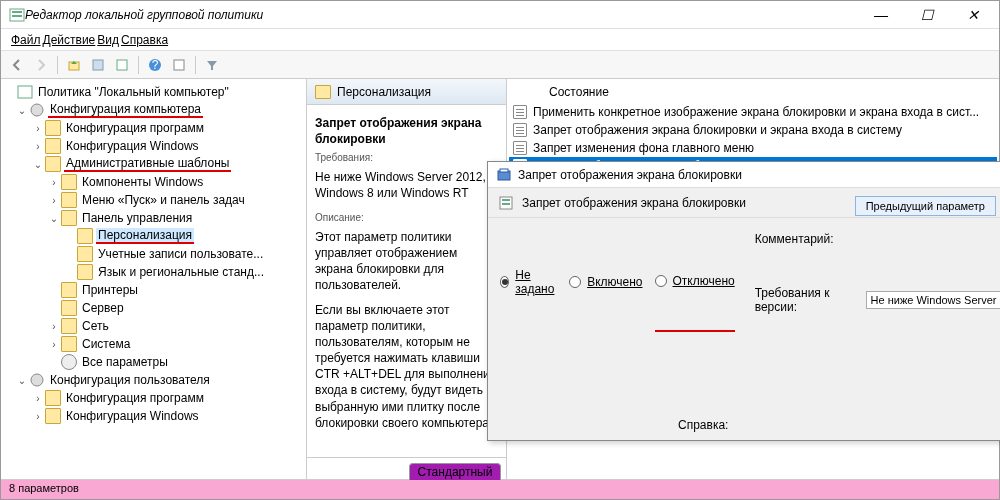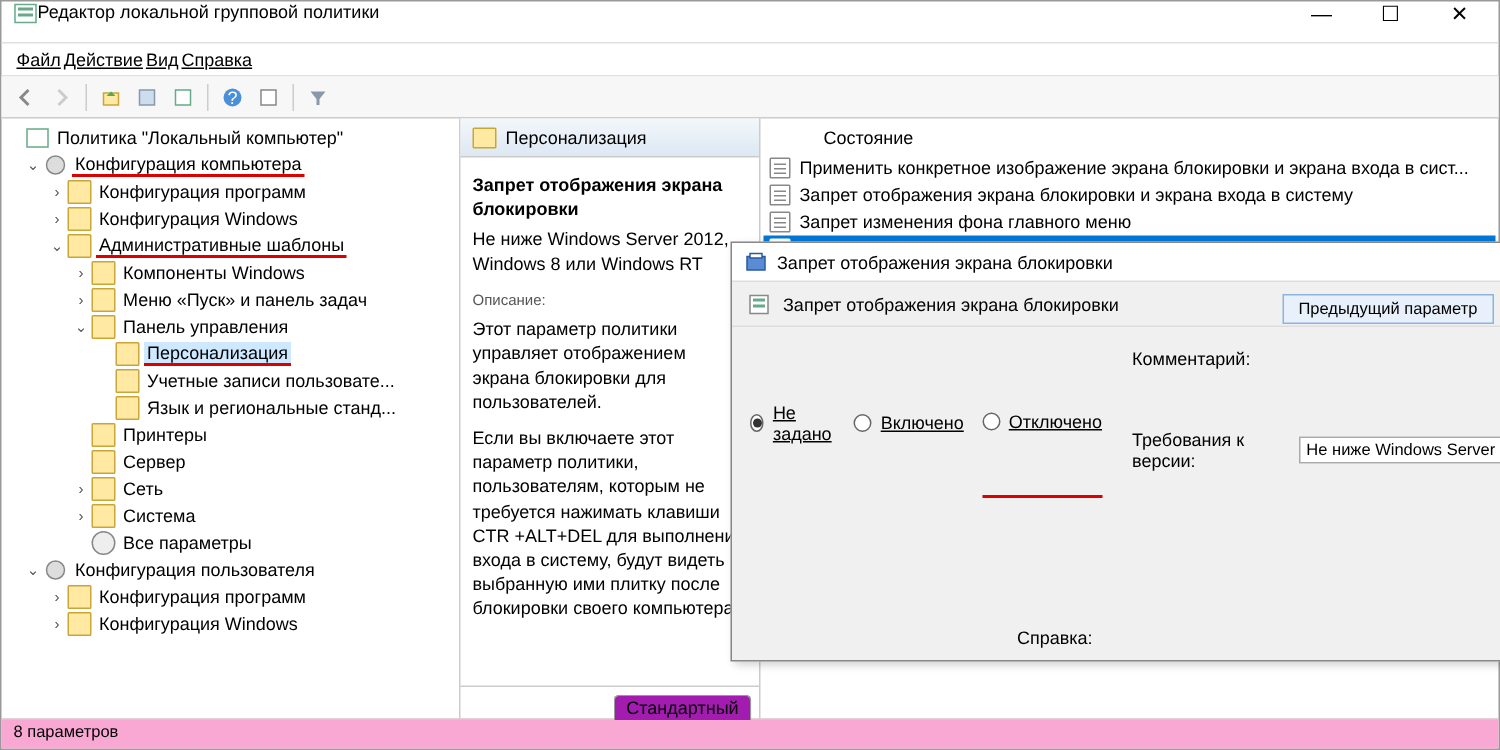--- a/index.html
+++ b/index.html
@@ -1,18 +1,18 @@
 <!DOCTYPE html>
 <html><head>
 <meta charset="utf-8">
 <style>
 * { margin:0; padding:0; box-sizing:border-box; font-family:"Segoe UI",Tahoma,sans-serif; font-size:12px; }
 body { background:#fff; overflow:hidden; }
 .window { width:1000px; height:500px; border:1px solid #999; position:relative; background:#fff; }
-.titlebar { height:28px; display:flex; align-items:flex-start; padding:0 8px; border-bottom:1px solid #e0e0e0; }
+.titlebar { height:28px; display:flex; align-items:center; padding:0 8px; border-bottom:1px solid #e0e0e0;font-style:italic; }
 .titlebar .title { flex:1; }
 .winbtns { display:flex; gap:18px; margin-right:4px; }
 .winbtn { width:28px; text-align:center; cursor:pointer; font-size:14px; }
 .menubar { height:22px; display:flex; align-items:center; padding:0 10px; gap:2px; border-bottom:1px solid #e0e0e0; }
 .menubar span { text-decoration:underline; text-decoration-color:#000; text-underline-offset:1px; }
 .toolbar { height:28px; display:flex; align-items:center; padding:0 6px; gap:4px; border-bottom:1px solid #ccc; background:#f7f7f7; }
 .toolbar .tb { width:20px; height:20px; display:flex; align-items:center; justify-content:center; border:1px solid transparent; }
 .toolbar .sep { width:1px; height:18px; background:#ccc; margin:0 2px; }
 .body { display:flex; height:calc(100% - 28px - 22px - 28px - 20px); }
 .tree { width:306px; border-right:1px solid #ccc; overflow:auto; padding:4px 2px; }
@@ -237,20 +237,21 @@
         </div>
     </div>
 
     <div class="mid">
       <div class="mid-head mid-head-bg">
           <div class="folder"></div>
           <span>Персонализация</span>
         </div>
       <div class="mid-body">
         <p><b>Запрет отображения экрана блокировки</b></p>
+        <p style="color:#555;font-size:10px">Требования:</p>
         <p>Не ниже Windows Server 2012, Windows 8 или Windows RT</p>
         <p style="margin-top:10px;color:#555;font-size:10px">Описание:</p>
         <p>Этот параметр политики управляет отображением экрана блокировки для пользователей.</p>
         <p style="margin-top:8px">Если вы включаете этот параметр политики, пользователям, которым не требуется нажимать клавиши CTR +ALT+DEL для выполнения входа в систему, будут видеть выбранную ими плитку после блокировки своего компьютера.</p>
       </div>
       <div class="tabs">
         <div class="tab back">Расширенный</div>
         <div class="tab">Стандартный</div>
       </div>
     </div>

